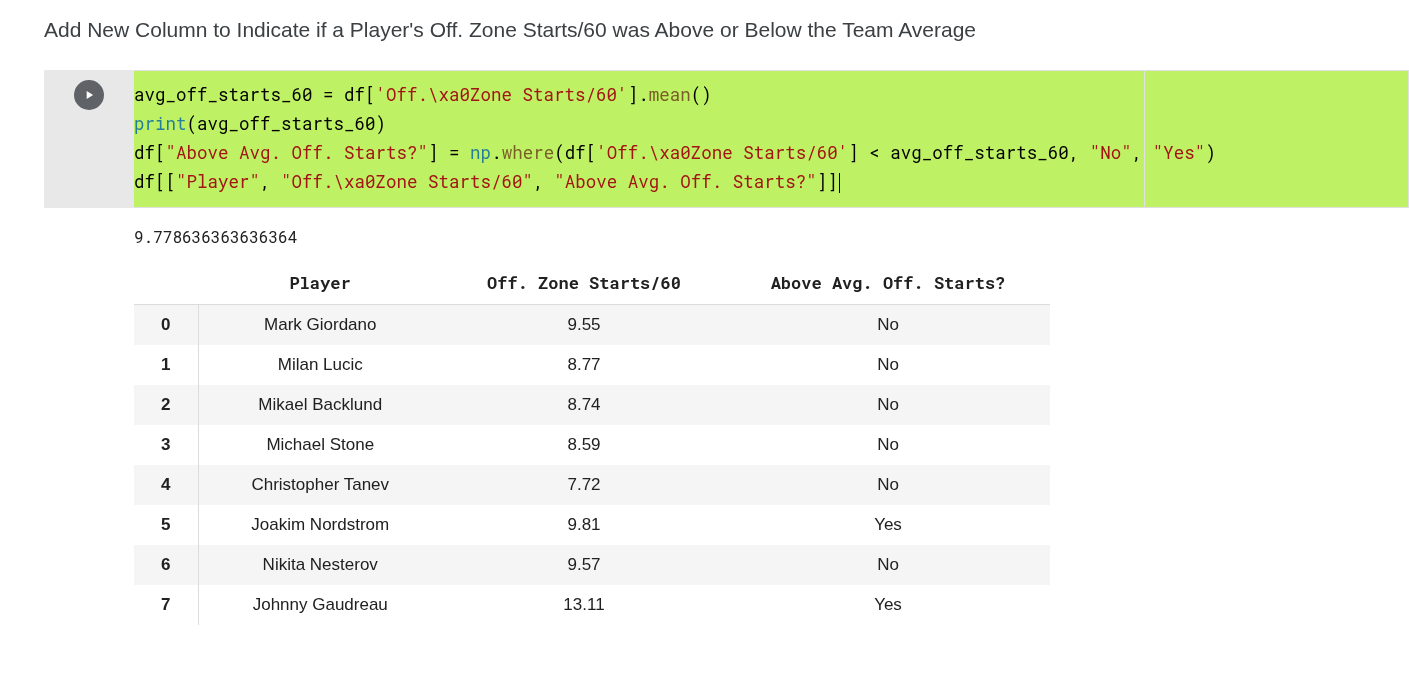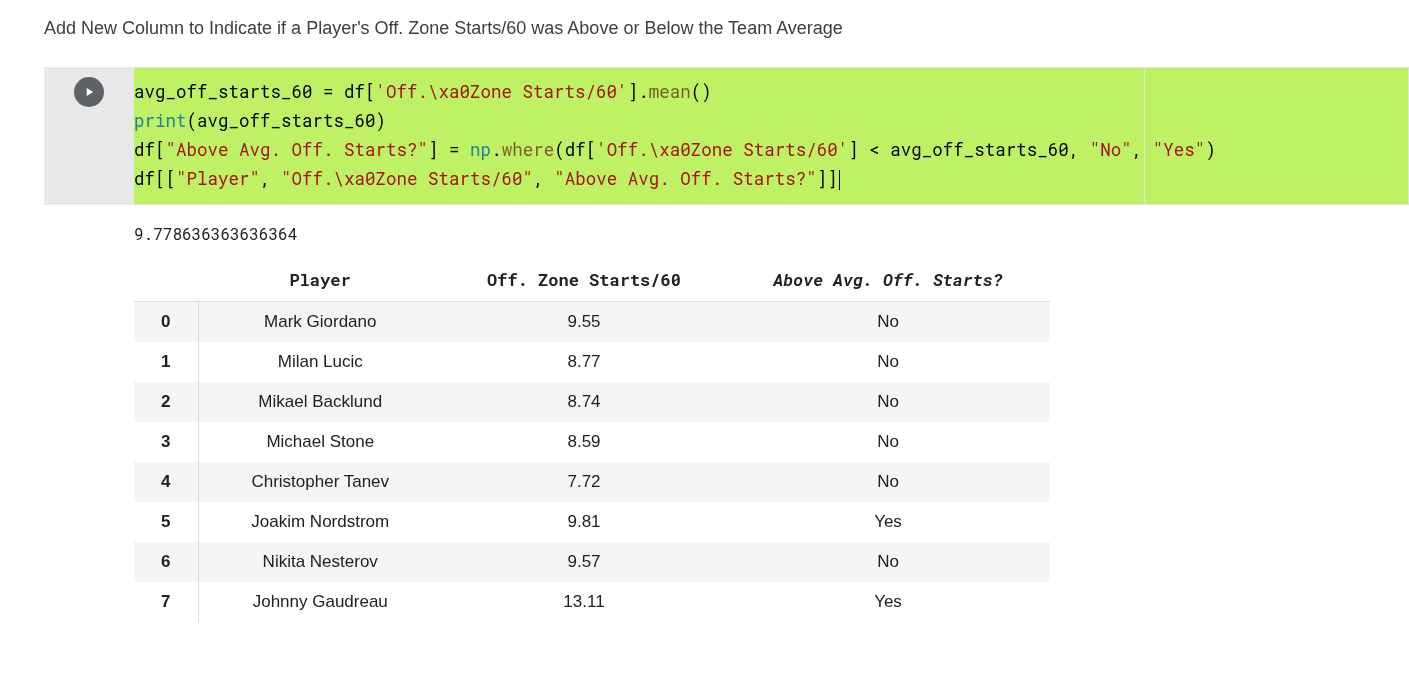--- a/index.html
+++ b/index.html
@@ -8,21 +8,21 @@
     background: #ffffff;
     font-family: Arial, "Helvetica Neue", Helvetica, sans-serif;
     color: #212121;
     width: 1409px;
   }
   .page {
     padding: 18px 0 30px 44px;
     box-sizing: border-box;
   }
   .heading {
-    font-size: 18px;
+    font-size: 21px;
     font-weight: 400;
     color: #3c4043;
     margin: 0 0 28px 0;
   }
   .cell {
     display: flex;
     align-items: stretch;
   }
   .gutter {
     width: 90px;
@@ -121,21 +121,21 @@
   }
   table.dataframe tbody tr:nth-child(odd) {
     background: #f5f5f5;
   }
   table.dataframe tbody tr:nth-child(even) {
     background: #ffffff;
   }
   .col-idx     { width: 40px; }
   .col-player  { width: 220px; }
   .col-starts  { width: 260px; }
-  .col-above   { width: 300px; font-style: italic; }
+  .col-above   { width: 300px; }
 </style>
 </head>
 <body>
 
 <div class="page">
 
   <h2 class="heading">Add New Column to Indicate if a Player's Off. Zone Starts/60 was Above or Below the Team Average</h2>
 
   <div class="cell">
     <div class="gutter">

